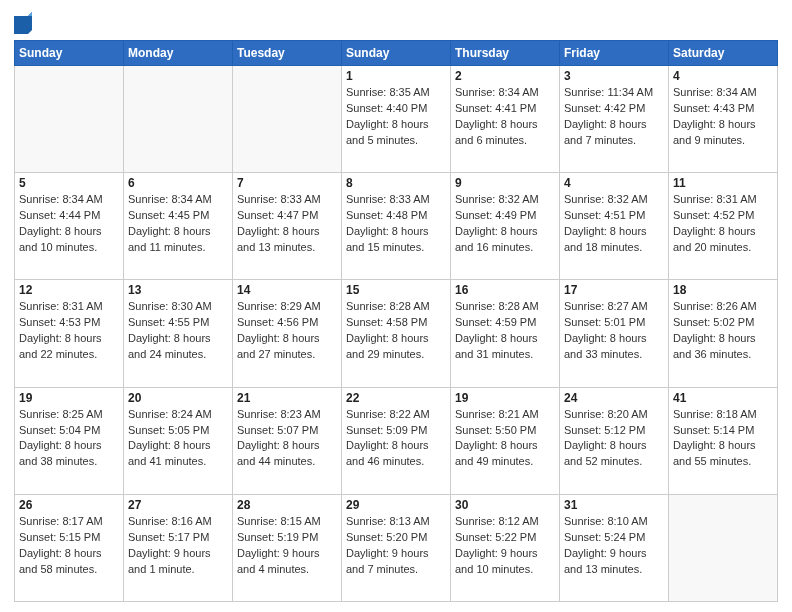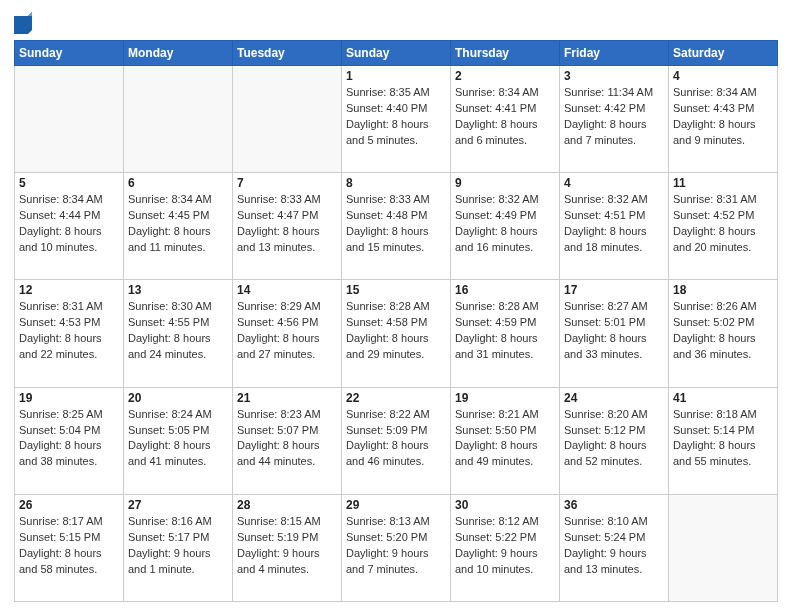--- a/index.html
+++ b/index.html
@@ -356,21 +356,21 @@
 and 7 minutes.</div>
           </td>
           <td>
             <span class="day-num">30</span>
             <div class="day-info">Sunrise: 8:12 AM
 Sunset: 5:22 PM
 Daylight: 9 hours
 and 10 minutes.</div>
           </td>
           <td>
-            <span class="day-num">36</span>
+            <span class="day-num">31</span>
             <div class="day-info">Sunrise: 8:10 AM
 Sunset: 5:24 PM
 Daylight: 9 hours
 and 13 minutes.</div>
           </td>
           <td class="empty"></td>
         </tr>
       </tbody>
   </table>
 </div>

